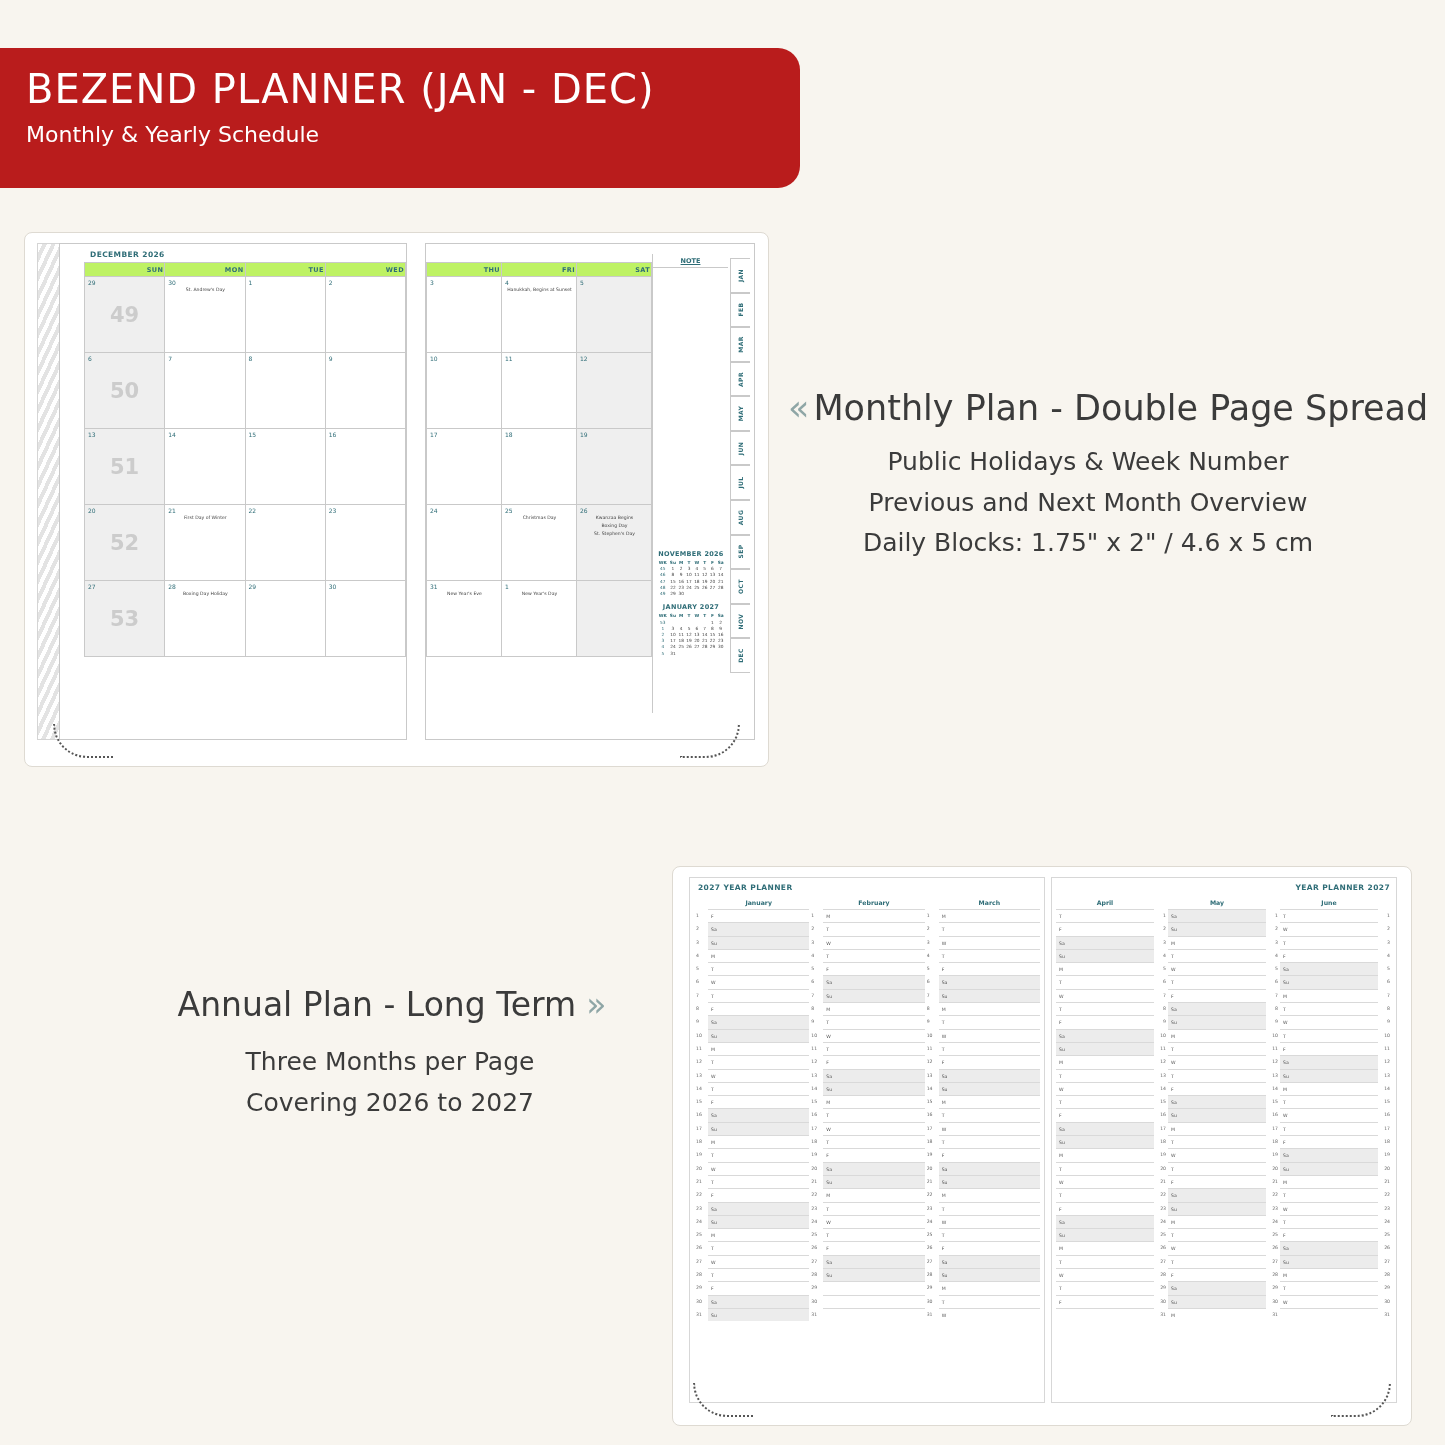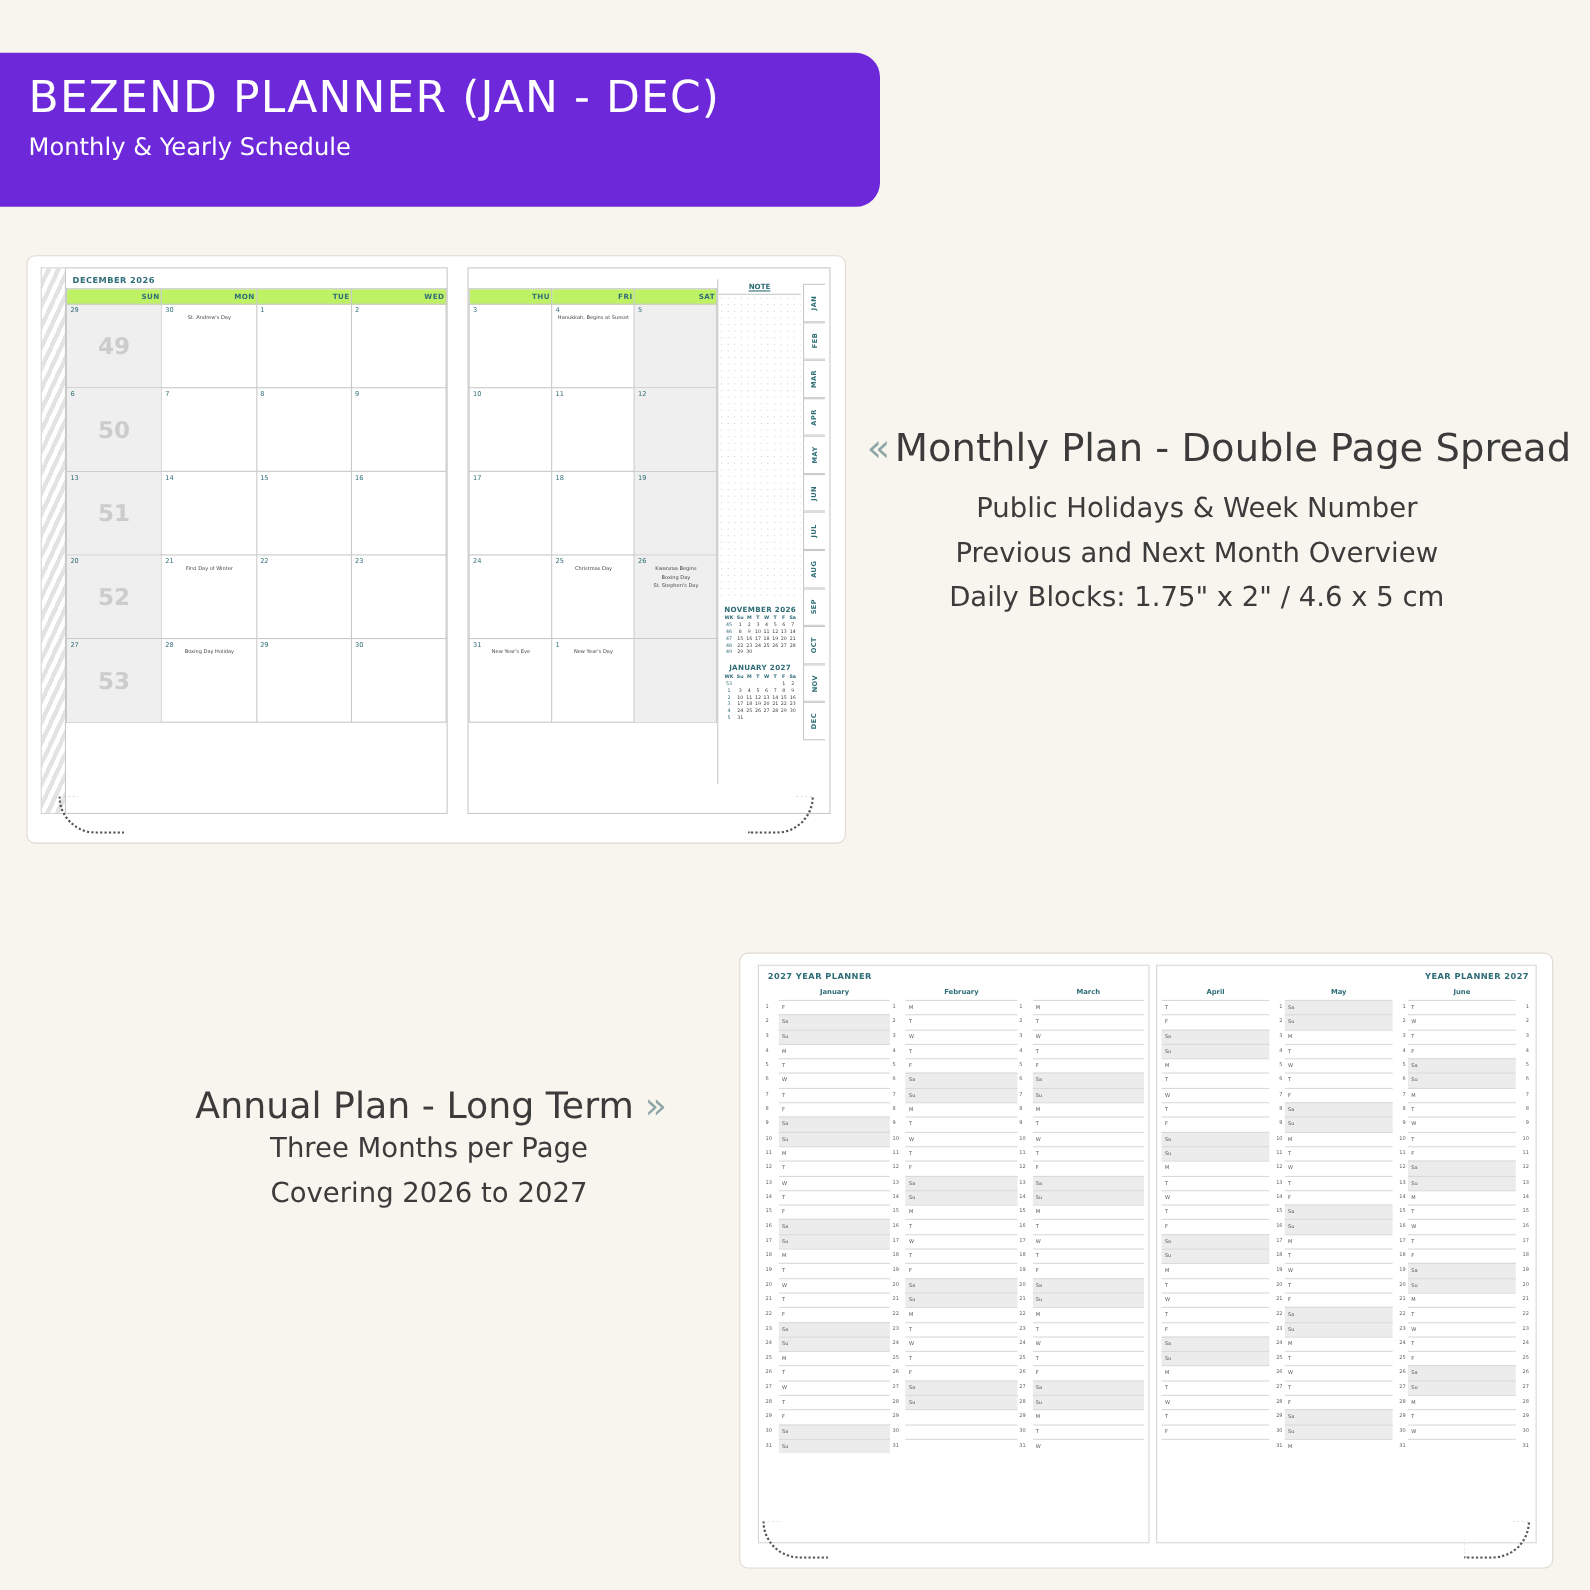--- a/index.html
+++ b/index.html
@@ -10,21 +10,21 @@
     font-family:"DejaVu Sans", sans-serif;
     color:#3b3b3b;
     overflow:hidden;
     position:relative;
   }
 
   
   .banner {
     position:absolute; left:0; top:48px;
     width:800px; height:140px;
-    background:#6d28d9;
+    background:#b91c1c;
     border-top-right-radius:22px;
     border-bottom-right-radius:22px;
     padding:18px 0 0 26px;
     color:#ffffff;
   }
   .banner-title {
     font-size:40px;
     letter-spacing:1px;
     font-weight:400;
     line-height:1.15;
@@ -44,21 +44,21 @@
     background:#ffffff;
     border:1px solid #dedad2;
     border-radius:8px;
   }
   .page {
     position:absolute;
     top:10px; bottom:26px;
     background:#fff;
     border:1px solid #c9c9c9;
   }
-  .page-left  { left:34px; width:348px; }
+  .page-left  { left:34px; width:348px;padding-left:24px; }
   .page-right { left:400px; width:330px; }
 
   .spine-stripes {
     position:absolute; left:12px; top:10px; width:22px; bottom:26px;
     background:repeating-linear-gradient(115deg,#ffffff 0 4px,#e3e3e3 4px 8px);
     border:1px solid #d5d5d5;
     border-right:none;
   }
 
   .month-label {
@@ -153,21 +153,21 @@
   .callout-right .lines {
     margin-top:14px; text-align:center; font-size:25px; line-height:1.62; color:#3b3b3b;
     width:600px;
   }
 
   .callout-left {
     position:absolute; left:110px; top:985px; width:560px; text-align:center;
   }
   .callout-left .head { font-size:33px; white-space:nowrap; }
   .chev.r { margin-right:0; margin-left:10px; }
-  .callout-left .lines { margin-top:0; font-size:25px; line-height:1.62; }
+  .callout-left .lines { margin-top:18px; font-size:25px; line-height:1.62; }
 
   
   .book-bot {
     position:absolute; left:672px; top:866px; width:740px; height:560px;
     background:#ffffff; border:1px solid #dedad2; border-radius:8px;
   }
   .yp-page { position:absolute; top:10px; bottom:22px; background:#fff; }
   .yp-left  { left:16px; width:356px; border:1px solid #d7d7d7; }
   .yp-right { left:378px; width:346px; border:1px solid #d7d7d7; }
   .yp-title {

